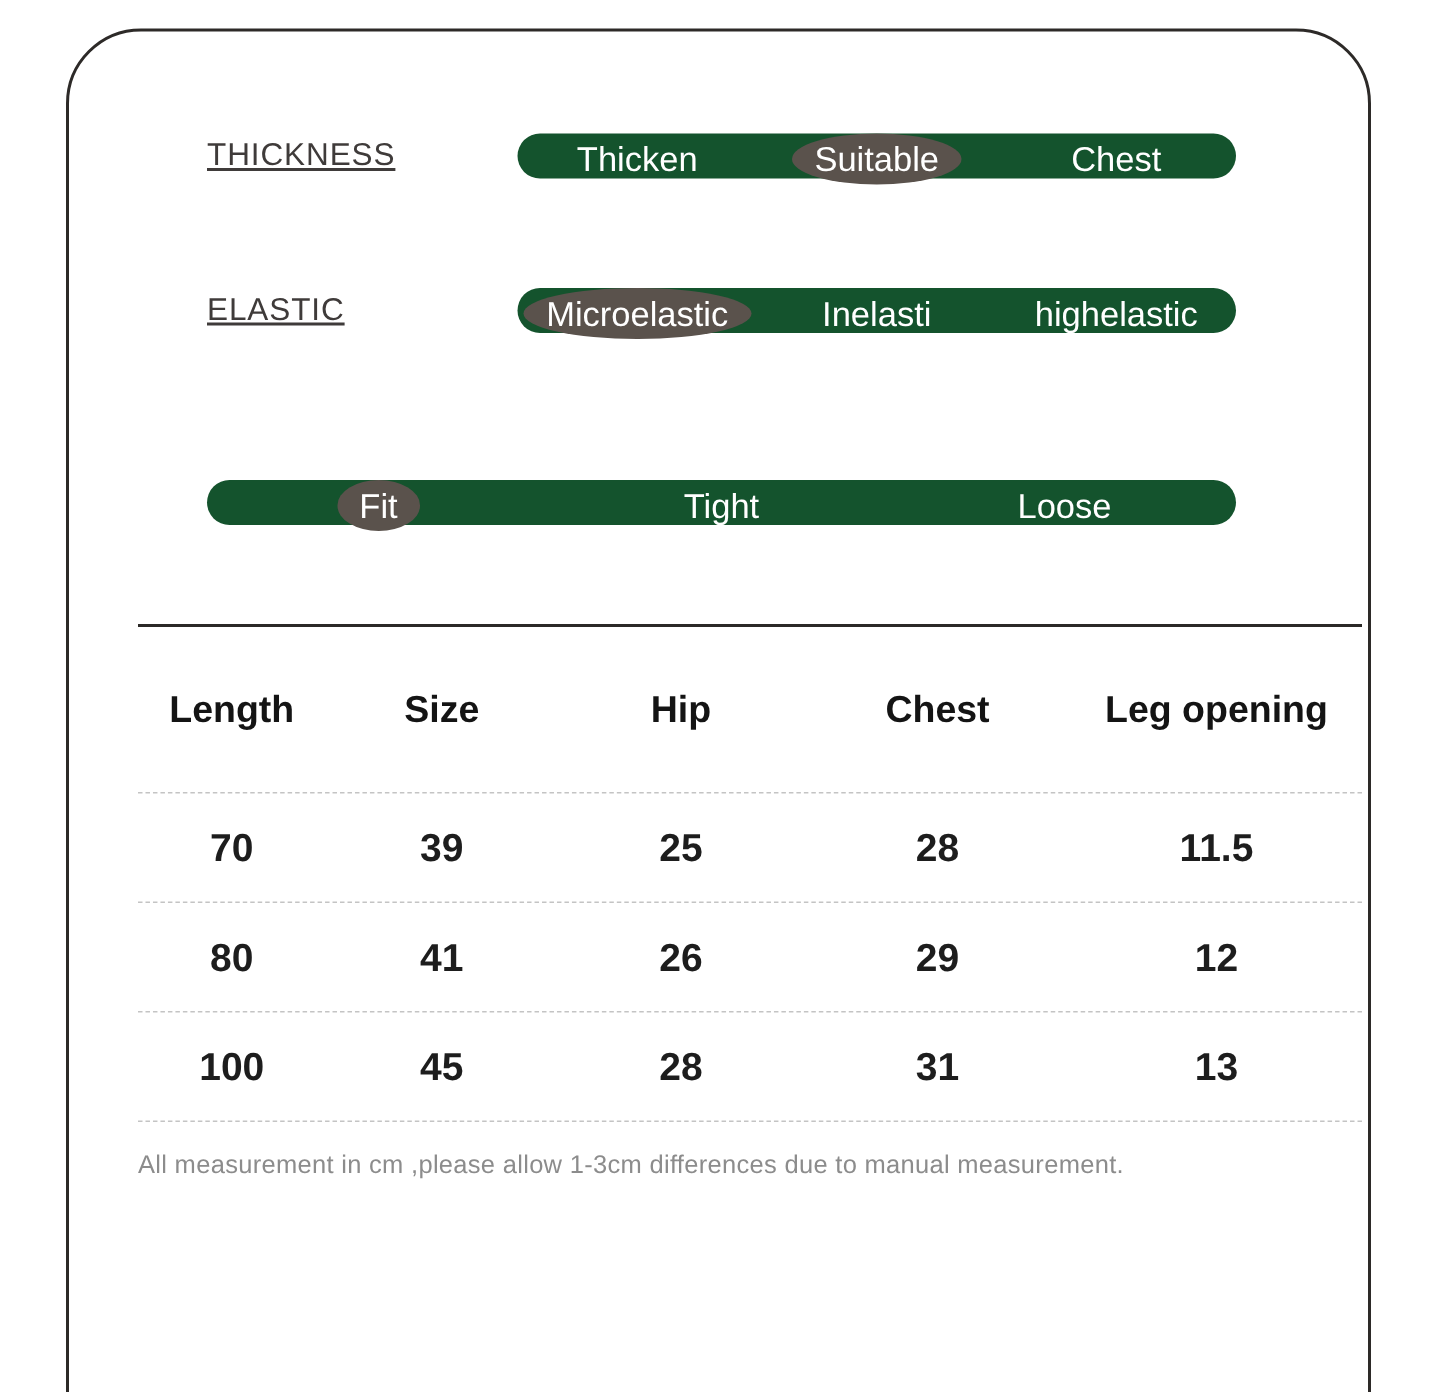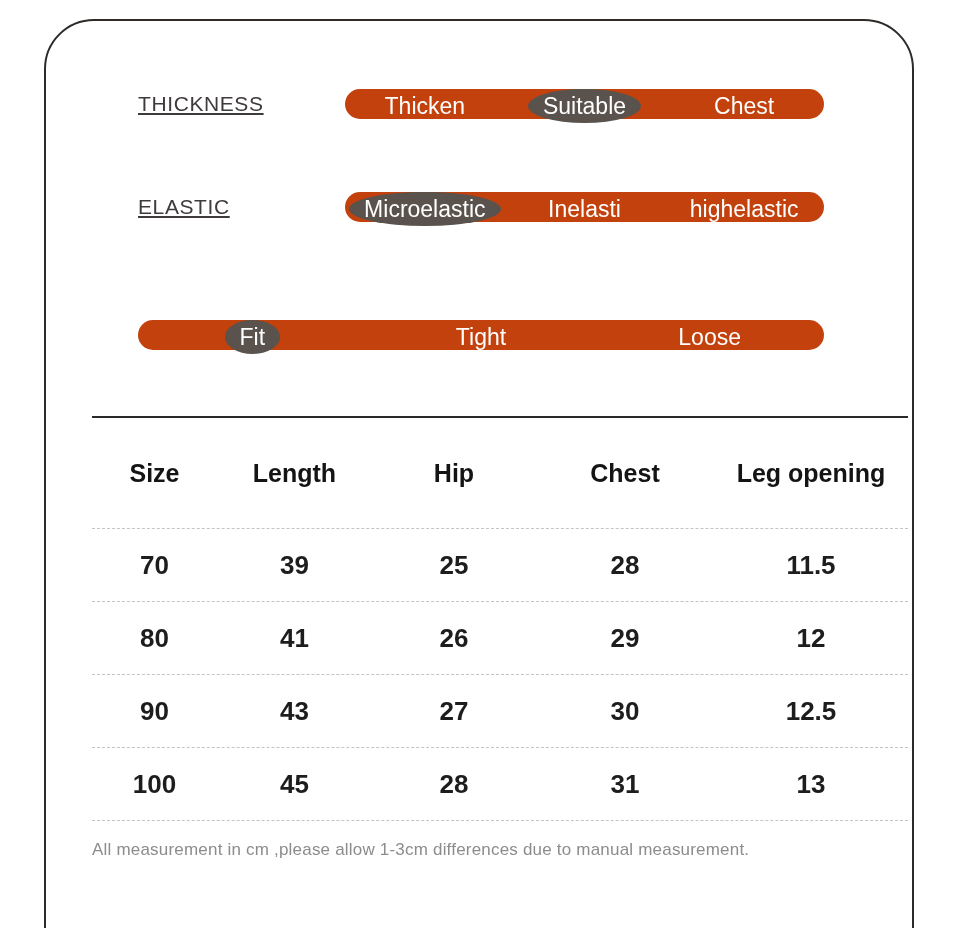--- a/index.html
+++ b/index.html
@@ -15,21 +15,21 @@
   .spec-row { display:flex; align-items:center; height:30px; }
   .spec-row.r1 { margin-top:0; }
   .spec-row.r2 { margin-top:73px; }
   .spec-row.r3 { margin-top:98px; }
   .spec-label {
     width:207px; font-size:21px; color:#3f3b3a; letter-spacing:0.6px;
     font-weight:400;
     text-decoration:underline;
   }
   .option-bar {
-    flex:1; height:30px; background:#c2410c; border-radius:16px;
+    flex:1; height:30px; background:#14532d; border-radius:16px;
     display:grid; grid-template-columns:1fr 1fr 1fr; align-items:center;
   }
   .opt { text-align:center; }
   .opt span {
     display:inline-block; color:#ffffff; font-size:23px; line-height:26px;
     white-space:nowrap;
   }
   .opt span.selected {
     background:#5a524c; border-radius:50%; padding:4px 15px;
   }
@@ -88,22 +88,22 @@
       </div>
     </div>
 
   </div>
 
   <div class="rule"></div>
 
   <div class="size-table">
 
     <div class="t-row t-head">
+      <div>Length</div>
       <div>Size</div>
-      <div>Length</div>
       <div>Hip</div>
       <div>Chest</div>
       <div>Leg opening</div>
     </div>
 
     <div class="t-row t-data">
       <div>70</div>
       <div>39</div>
       <div>25</div>
       <div>28</div>
@@ -111,27 +111,20 @@
     </div>
 
     <div class="t-row t-data">
       <div>80</div>
       <div>41</div>
       <div>26</div>
       <div>29</div>
       <div>12</div>
     </div>
 
-    <div class="t-row t-data">
-      <div>90</div>
-      <div>43</div>
-      <div>27</div>
-      <div>30</div>
-      <div>12.5</div>
-    </div>
 
     <div class="t-row t-data">
       <div>100</div>
       <div>45</div>
       <div>28</div>
       <div>31</div>
       <div>13</div>
     </div>
 
   </div>

